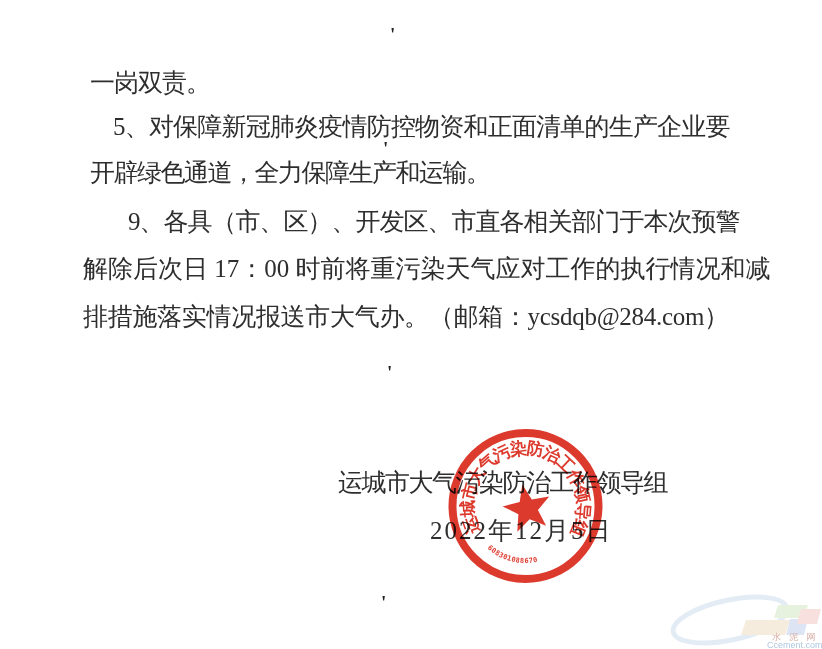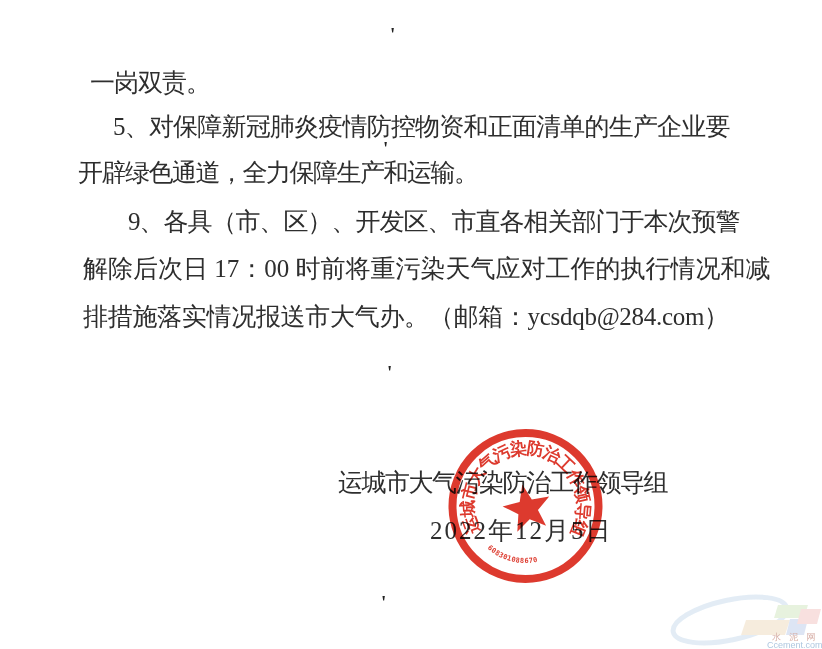--- a/index.html
+++ b/index.html
@@ -7,21 +7,21 @@
     width:822px;height:649px;background:#ffffff;overflow:hidden;position:relative;
     font-family:"Liberation Serif","DejaVu Serif",serif;
   }
   .page{position:absolute;inset:0;background:#ffffff;}
   .line{
     position:absolute;white-space:nowrap;color:#2e2e2e;font-size:25px;
     font-weight:400;
   }
   .l1{left:90px;top:66px;letter-spacing:-1px;}
   .l2{left:113px;top:110px;letter-spacing:-0.8px;}
-  .l3{left:78px;top:156px;letter-spacing:-1.5px;}
+  .l3{left:90px;top:156px;letter-spacing:-1.5px;}
   .l4{left:128px;top:205px;letter-spacing:-1px;}
   .l5{left:83px;top:252px;letter-spacing:0px;}
   .l6{left:83px;top:300px;letter-spacing:-0.3px;}
   .artifact{
     position:absolute;color:#222;font-size:19px;font-weight:bold;
     font-family:"Liberation Serif",serif;
   }
   .a1{left:390px;top:24px;}
   .a2{left:383px;top:138px;}
   .a3{left:387px;top:362px;}

